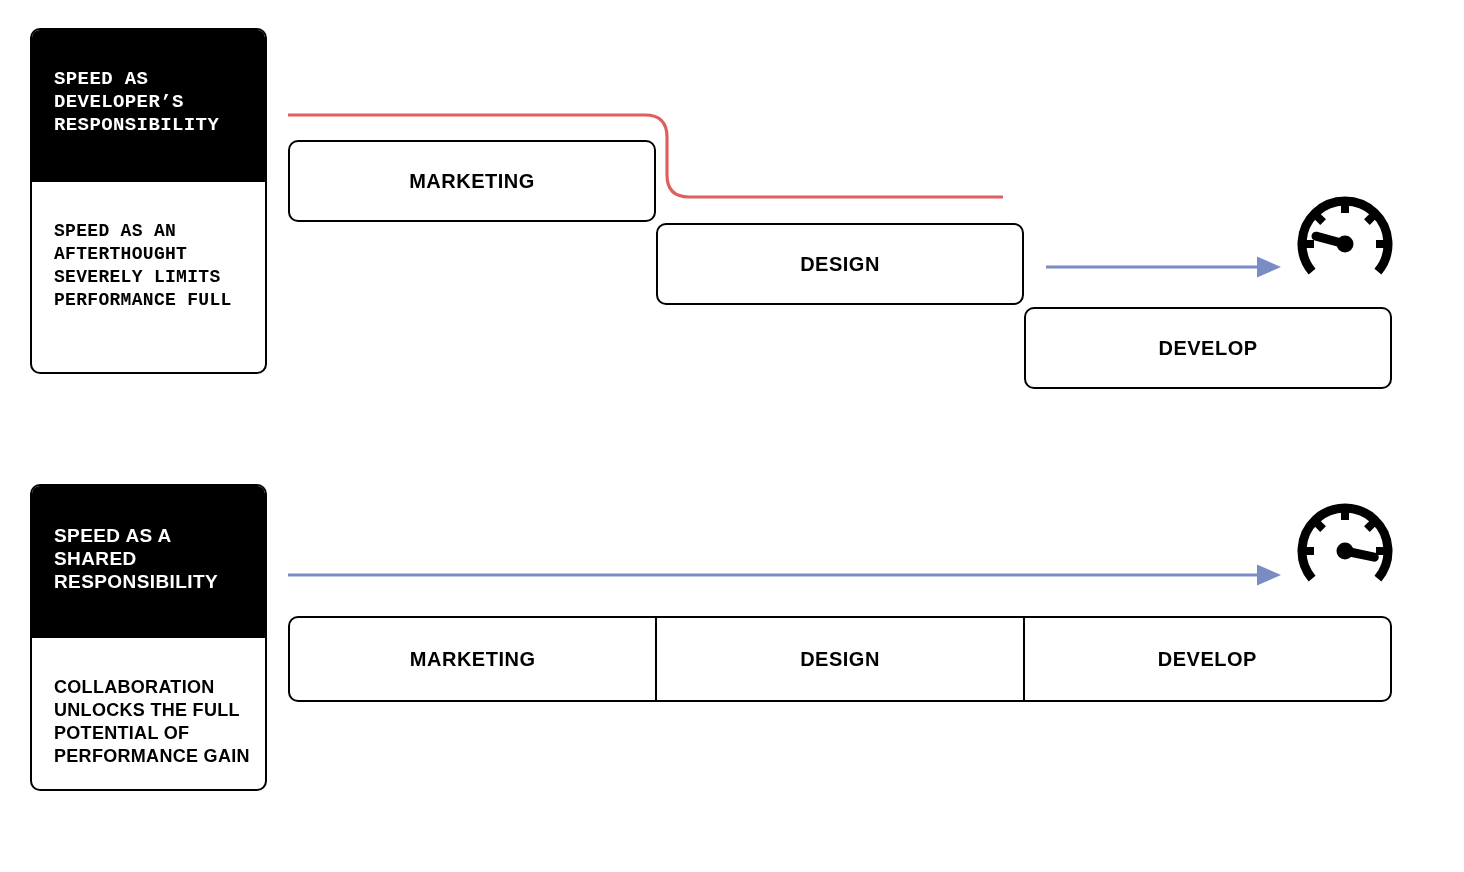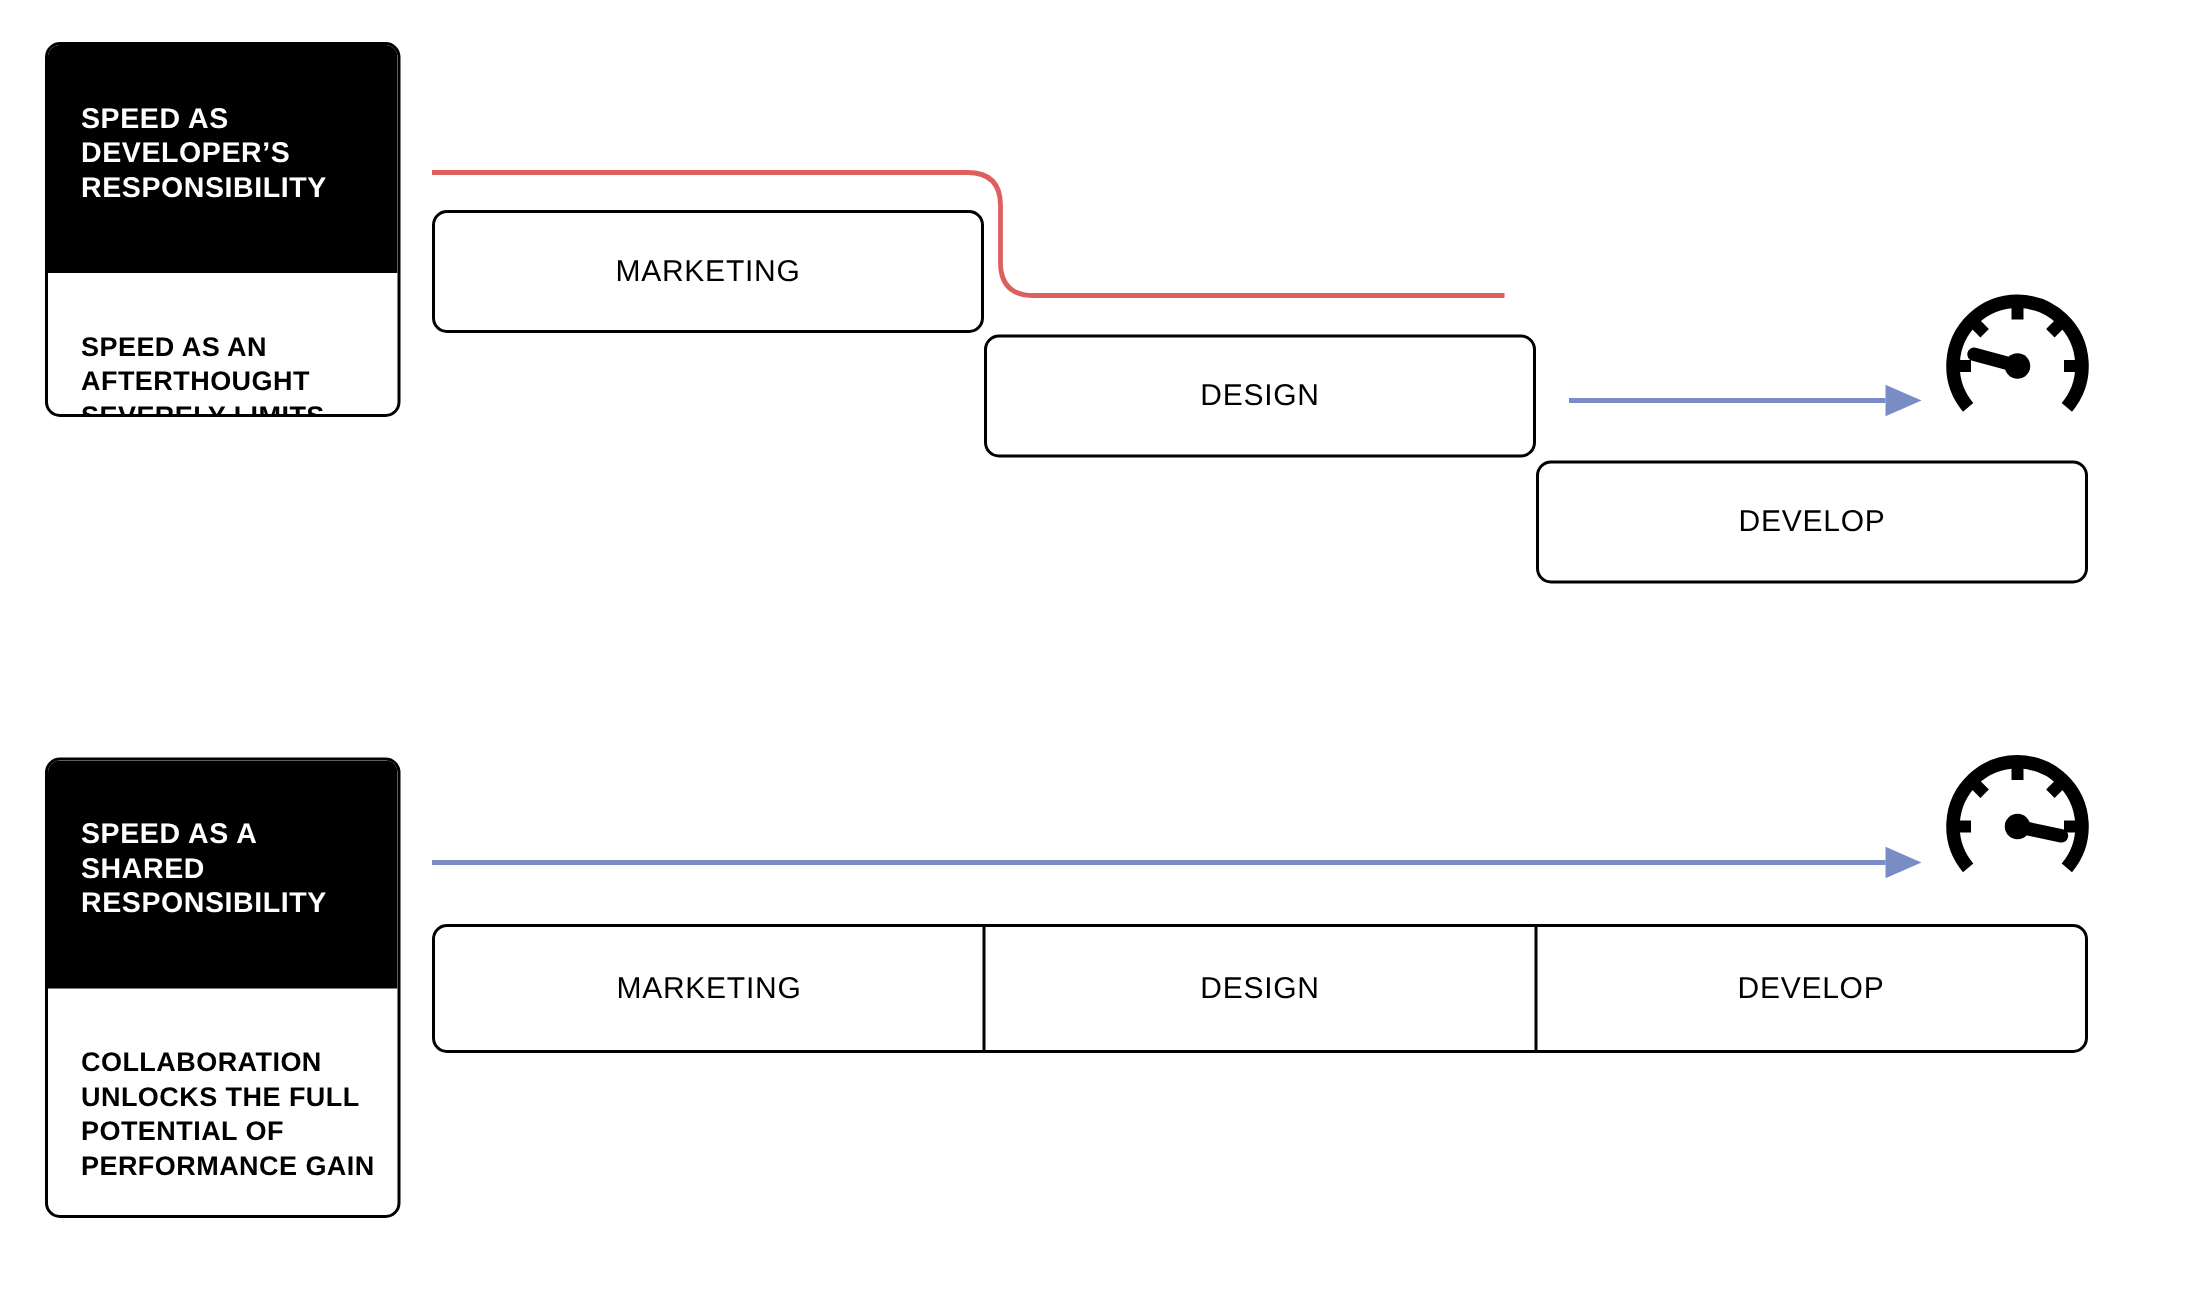--- a/index.html
+++ b/index.html
@@ -26,22 +26,22 @@
   .gauge-fill{fill:var(--ink);stroke:none;}
 
   .card{
     position:absolute;left:30px;width:237px;
     border:2px solid var(--ink);
     border-radius:10px;
     background:#ffffff;
     overflow:hidden;
     box-sizing:border-box;
   }
-  .card.top{top:28px;height:250px;}
-  .card.bottom{top:505px;height:307px;}
+  .card.top{top:28px;height:346px;font-family:Liberation Mono, monospace;}
+  .card.bottom{top:484px;height:307px;}
   .card-header{
     background:var(--ink);
     height:152px;
     box-sizing:border-box;
     padding:38px 14px 0 22px;
   }
   .card-title{
     color:#ffffff;
     font-size:19px;line-height:23px;font-weight:700;
     letter-spacing:.4px;
@@ -61,21 +61,21 @@
     border:2.5px solid var(--ink);
     border-radius:10px;
     background:#ffffff;
     display:flex;align-items:center;justify-content:center;
     box-sizing:border-box;
   }
   .phase.p1{left:288px;top:140px;}
   .phase.p2{left:656px;top:223px;}
   .phase.p3{left:1024px;top:307px;}
   .phase-label{
-    font-size:20px;font-weight:400;letter-spacing:.5px;color:var(--ink);
+    font-size:20px;font-weight:700;letter-spacing:.5px;color:var(--ink);
   }
 
   .shared-row{
     position:absolute;left:288px;top:616px;
     width:1104px;height:86px;
     border:2.5px solid var(--ink);
     border-radius:10px;
     background:#ffffff;
     display:flex;
     box-sizing:border-box;

